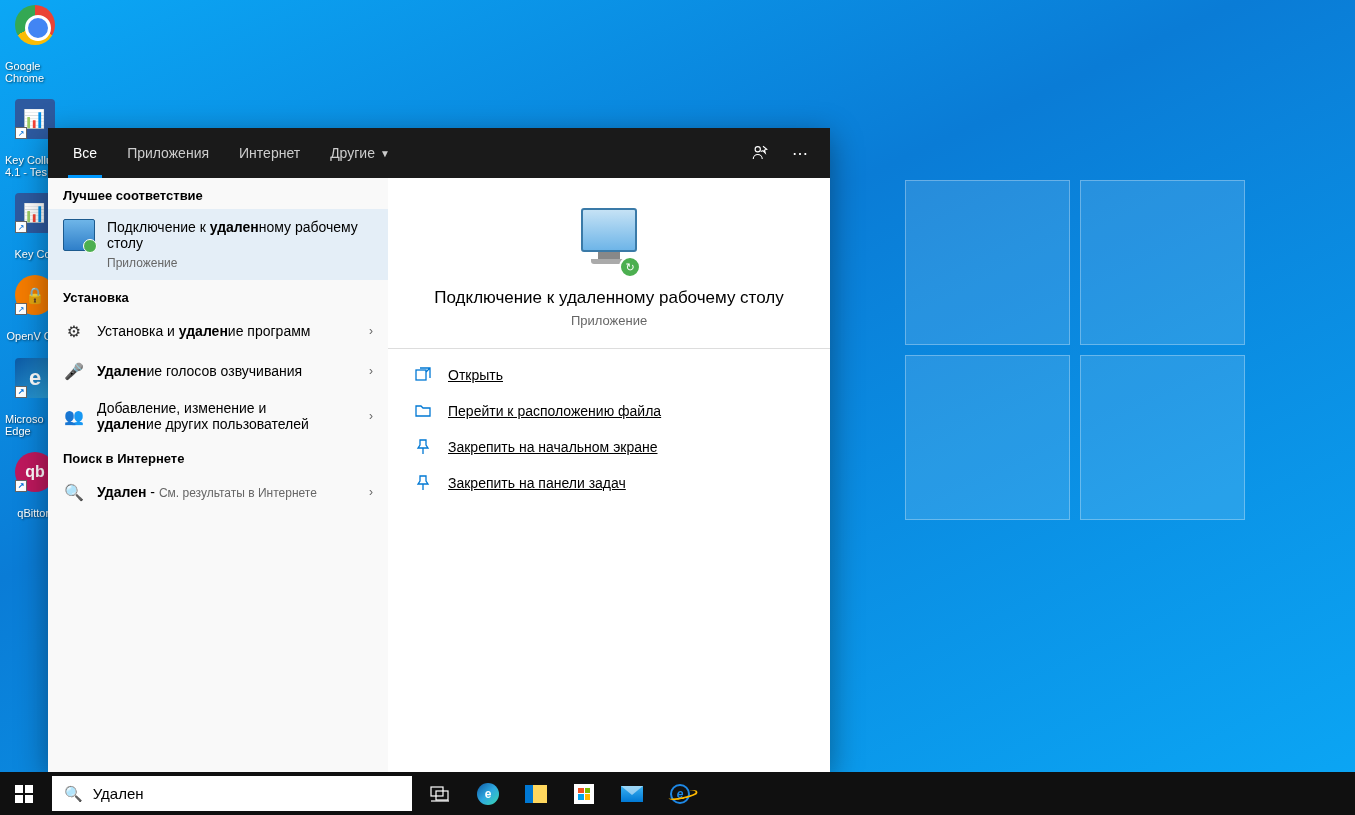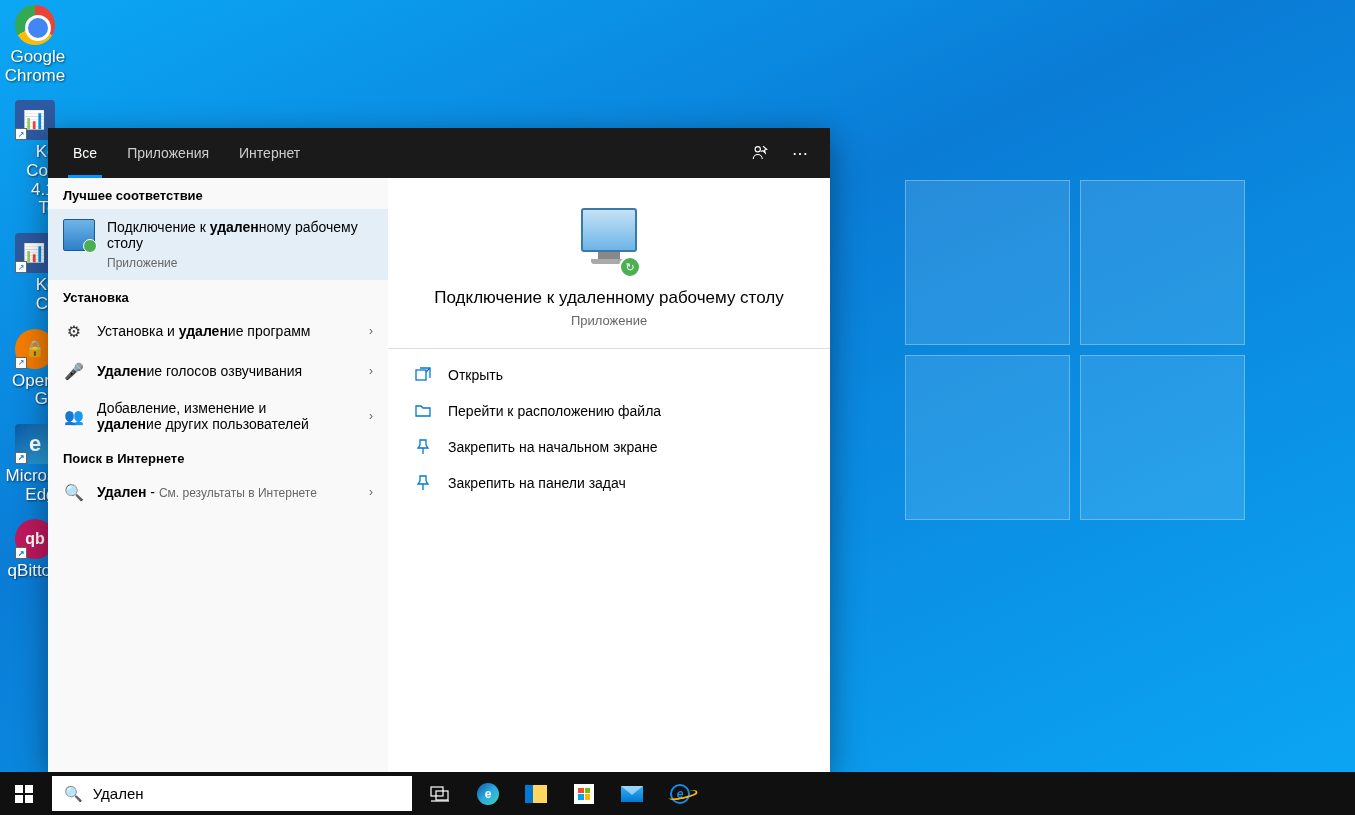--- a/index.html
+++ b/index.html
@@ -12,21 +12,21 @@
 .win-logo .p1 { left:0; top:0; width:165px; height:165px; }
 .win-logo .p2 { left:175px; top:0; width:165px; height:165px; }
 .win-logo .p3 { left:0; top:175px; width:165px; height:165px; }
 .win-logo .p4 { left:175px; top:175px; width:165px; height:165px; }
 
 
 .desktop-icons { position:absolute; left:5px; top:5px; z-index:2; width:60px; }
 .dicon { width:60px; display:flex; flex-direction:column; align-items:center; margin-bottom:15px; cursor:pointer; }
 .dicon .ic { width:40px; height:40px; position:relative; }
 .dicon .shortcut { position:absolute; bottom:0; left:0; width:12px; height:12px; background:#fff; border:1px solid #666; display:flex; align-items:center; justify-content:center; font-size:8px; color:#0070dd; }
-.dicon .lbl { color:#fff; font-size:17px; text-align:right; text-shadow:1px 1px 2px rgba(0,0,0,0.6); margin-top:3px; line-height:1.1; }
+.dicon .lbl { color:#fff; font-size:11px; text-align:left; text-shadow:1px 1px 2px rgba(0,0,0,0.6); margin-top:15px; line-height:1.1; }
 .chrome-ic { border-radius:50%; background:conic-gradient(#ea4335 0 120deg,#fbbc05 120deg 240deg,#34a853 240deg 360deg); position:relative; }
 .chrome-ic::after { content:""; position:absolute; left:25%; top:25%; width:50%; height:50%; background:#4285f4; border:3px solid #fff; border-radius:50%; }
 .generic-ic { background:#2d5aa0; border-radius:4px; display:flex; align-items:center; justify-content:center; color:#fff; font-size:18px; }
 .edge-ic { background:linear-gradient(135deg,#0c59a4,#2ea8e0); border-radius:4px; display:flex; align-items:center; justify-content:center; color:#fff; font-size:22px; font-weight:bold; }
 .qb-ic { background:#be185d; border-radius:50%; display:flex; align-items:center; justify-content:center; color:#fff; font-size:16px; font-weight:bold; }
 .ovpn-ic { background:#f57c00; border-radius:50%; display:flex; align-items:center; justify-content:center; }
 
 
 .search-panel { position:absolute; left:48px; top:128px; width:782px; height:644px; background:#f2f2f2; z-index:10; box-shadow:0 8px 30px rgba(0,0,0,0.4); display:flex; flex-direction:column; }
 .sp-header { height:50px; background:#1a1a1a; display:flex; align-items:center; padding:0 10px; color:#fff; }
@@ -60,21 +60,21 @@
 
 .preview-top { padding:30px 20px 20px; text-align:center; }
 .preview-top .bigic { width:64px; height:64px; margin:0 auto 15px; position:relative; }
 .rdc-big { width:56px; height:44px; background:linear-gradient(#c5e2f5,#6eb5e8); border:2px solid #3a7aa8; border-radius:3px; margin:0 auto; position:relative; }
 .rdc-big::before { content:""; position:absolute; bottom:-10px; left:50%; transform:translateX(-50%); width:22px; height:8px; background:#888; }
 .rdc-big::after { content:""; position:absolute; bottom:-14px; left:50%; transform:translateX(-50%); width:36px; height:5px; background:#aaa; border-radius:0 0 3px 3px; }
 .rdc-badge { position:absolute; bottom:-6px; right:0px; width:22px; height:22px; background:#4caf50; border-radius:50%; border:2px solid #fff; display:flex; align-items:center; justify-content:center; color:#fff; font-size:11px; }
 .preview-top .ptitle { font-size:17px; color:#000; margin-bottom:4px; line-height:1.3; }
 .preview-top .psub { font-size:13px; color:#666; }
 
-.preview-actions { border-top:1px solid #ddd; padding:8px 0; }
+.preview-actions { border-top:1px solid #ddd; padding:8px 0;text-decoration:underline; }
 .pact { padding:10px 25px; display:flex; align-items:center; cursor:pointer; font-size:14px; color:#000; }
 .pact .paic { width:20px; margin-right:15px; color:#0078d4; display:flex; align-items:center; justify-content:center; }
 
 
 .taskbar { position:absolute; left:0; right:0; bottom:0; height:43px; background:#101010; display:flex; align-items:center; z-index:20; }
 .tb-start { width:48px; height:43px; display:flex; align-items:center; justify-content:center; cursor:pointer; }
 .win-start { width:18px; height:18px; display:grid; grid-template:1fr 1fr/1fr 1fr; gap:2px; }
 .win-start div { background:#fff; }
 .tb-search { width:360px; height:35px; background:#fff; display:flex; align-items:center; padding:0 12px; margin:0 4px; }
 .tb-search .sic { color:#444; font-size:15px; margin-right:10px; }
@@ -138,20 +138,24 @@
   <div class="sp-header">
     <div class="sp-tab active">
         <span>Все</span>
       </div>
     <div class="sp-tab">
         <span>Приложения</span>
       </div>
     <div class="sp-tab">
         <span>Интернет</span>
       </div>
+    <div class="sp-tab">
+        <span>Другие</span>
+        <span class="chev">▼</span>
+      </div>
     <div class="sp-spacer"></div>
     <div class="sp-hicon">
       <svg width="18" height="18" viewBox="0 0 24 24" fill="none" stroke="#fff" stroke-width="1.5">
           <circle cx="9" cy="7" r="3.5"></circle>
           <path d="M3 20c0-3.3 2.7-6 6-6s6 2.7 6 6"></path>
           <path d="M16 3l5 4-3 1 1 4-3-3-3 1"></path>
         </svg>
     </div>
     <div class="sp-hicon">⋯</div>
   </div>

